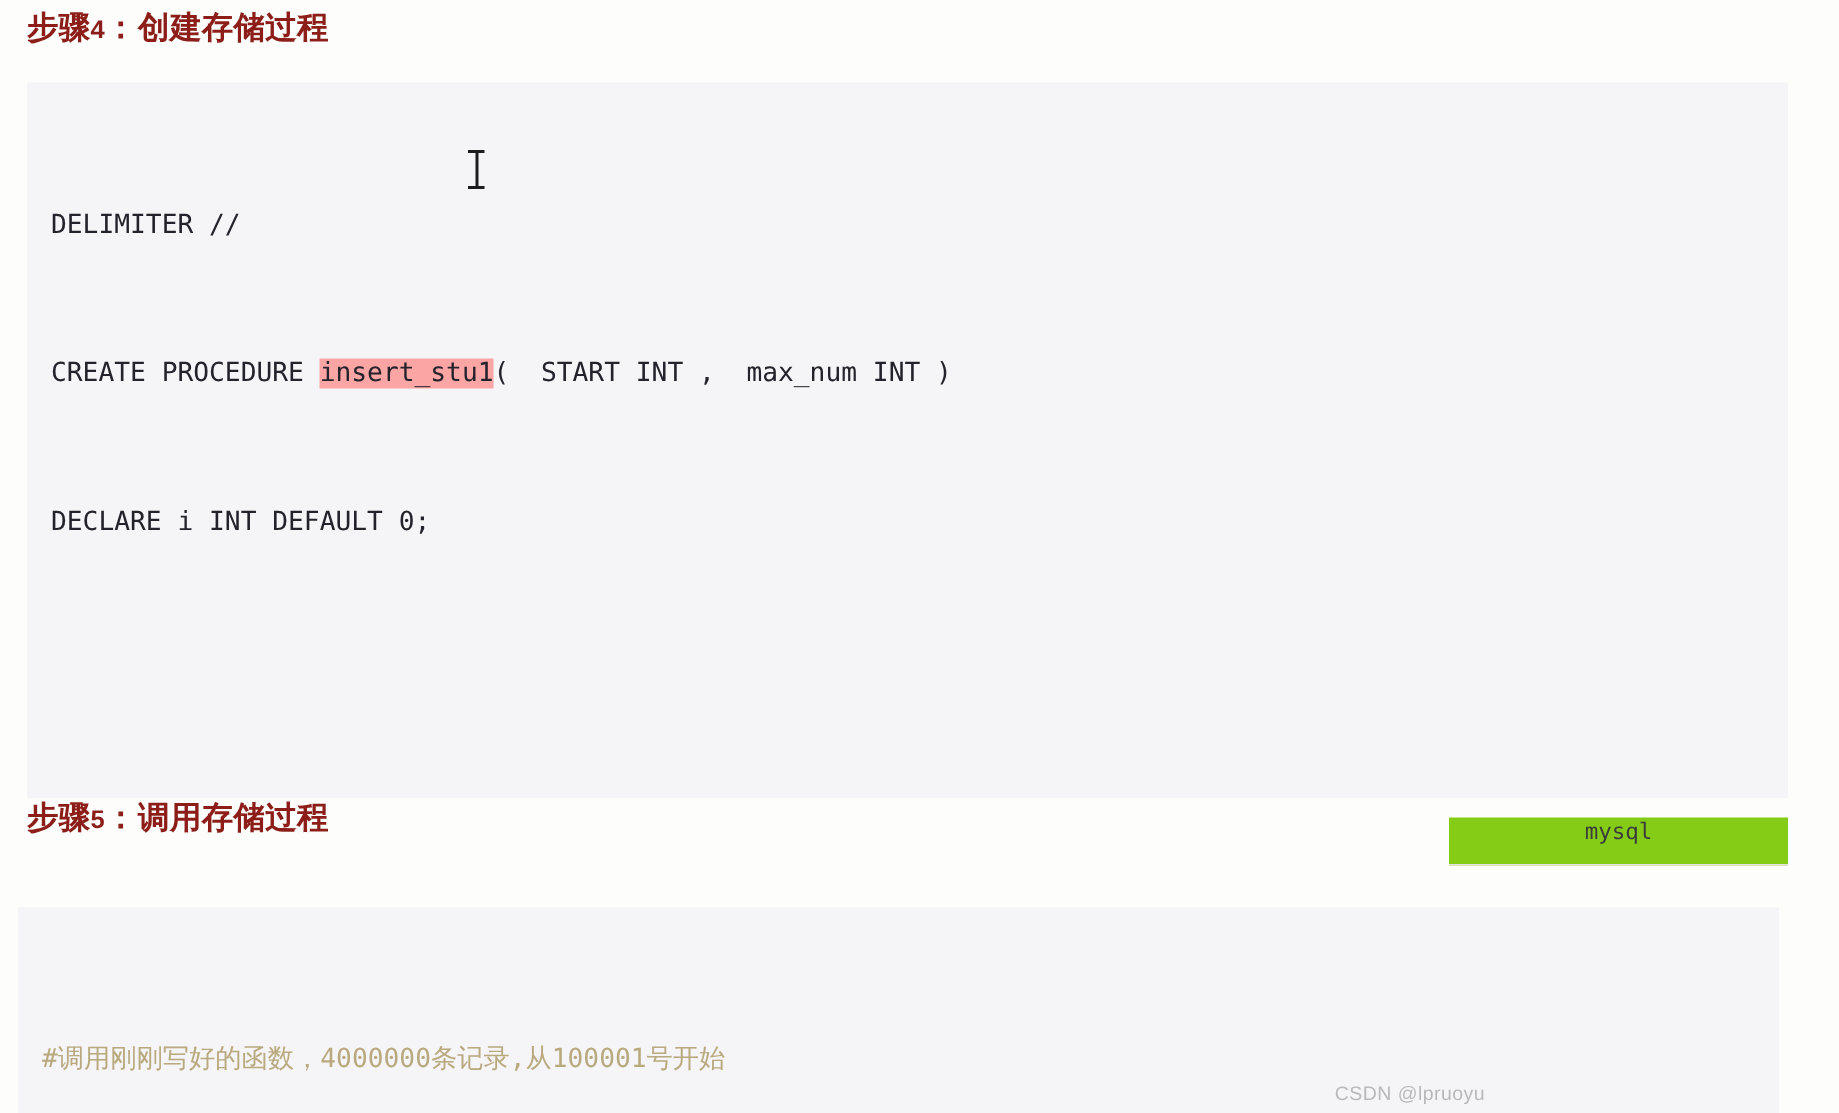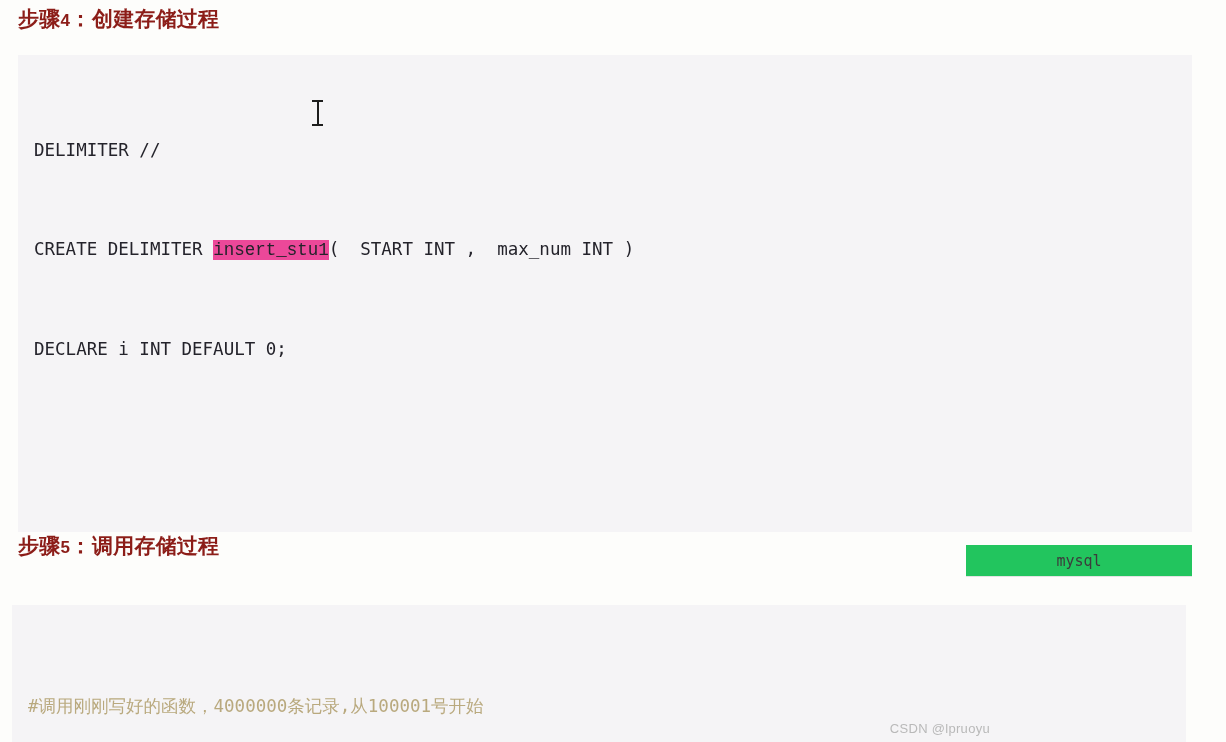--- a/index.html
+++ b/index.html
@@ -68,23 +68,22 @@
     width: 1174px;
     height: 137px;
     padding: 16px 16px 10px 16px;
     line-height: 34px;
   }
 
   .code-line { display: block; min-height: 33px; }
 
   .comment { color: #b9a97e; }
   .sel {
-    background: #ec4899;
+    background: #fca5a5;
     color: #24232b;
-    font-family: Liberation Mono, monospace;
   }
 
   
   .ibeam {
     position: absolute;
     left: 312px;
     top: 100px;
     width: 11px;
     height: 26px;
     pointer-events: none;
@@ -108,24 +107,23 @@
   .ibeam .bar-top { top: 0; }
   .ibeam .bar-bot { bottom: 0; }
 
   
   #mysql-tag {
     position: absolute;
     left: 966px;
     top: 545px;
     width: 226px;
     height: 32px;
-    background: #22c55e;
+    background: #84cc16;
     border-bottom: 1px solid #e3e3e3;
     display: flex;
-    align-items: center;
     justify-content: center;
     font-family: "DejaVu Sans Mono", "Liberation Mono", monospace;
     font-size: 15px;
     color: #3c3c3c;
     box-sizing: border-box;
   }
 
   
   #watermark {
     position: absolute;
@@ -142,21 +140,21 @@
 <body>
 
 <div class="page">
 
   <div class="section-heading" id="heading-4">
     <span class="step-label">步骤</span><span class="step-num">4</span><span class="colon">：</span><span class="step-title">创建存储过程</span>
   </div>
 
   <div class="code-block" id="code-block-create">
     <span class="code-line">DELIMITER //</span>
-    <span class="code-line"><span>CREATE DELIMITER </span><span class="sel">insert_stu1</span><span>(  START INT ,  max_num INT )</span></span>
+    <span class="code-line"><span>CREATE PROCEDURE </span><span class="sel">insert_stu1</span><span>(  START INT ,  max_num INT )</span></span>
     <span class="code-line">DECLARE i INT DEFAULT 0;</span>
     <span class="code-line"></span>
     
     
     
     
     
     
     
     

